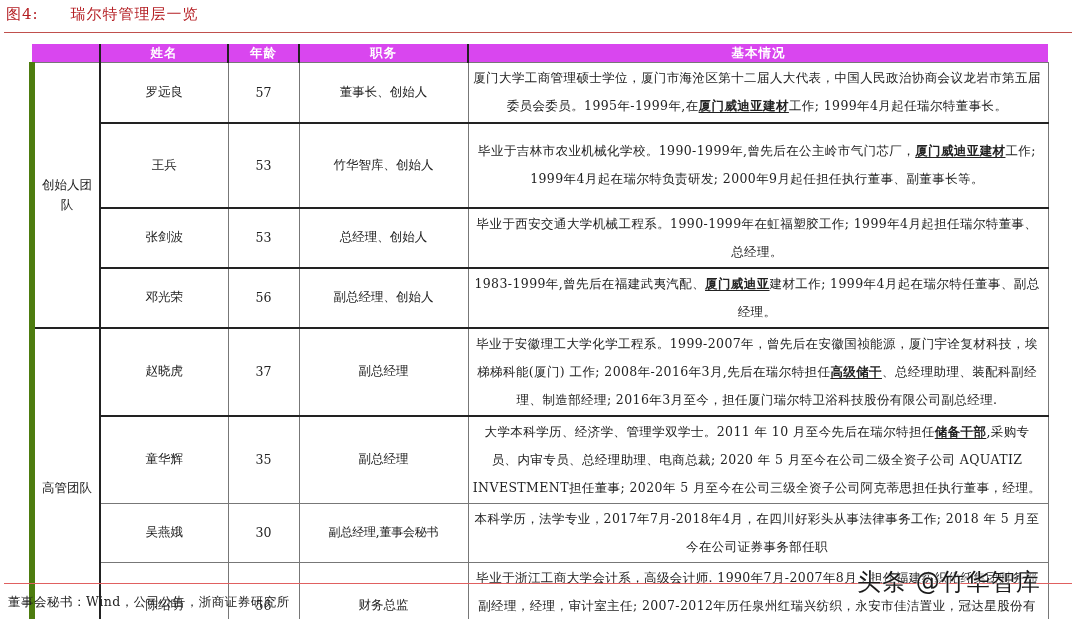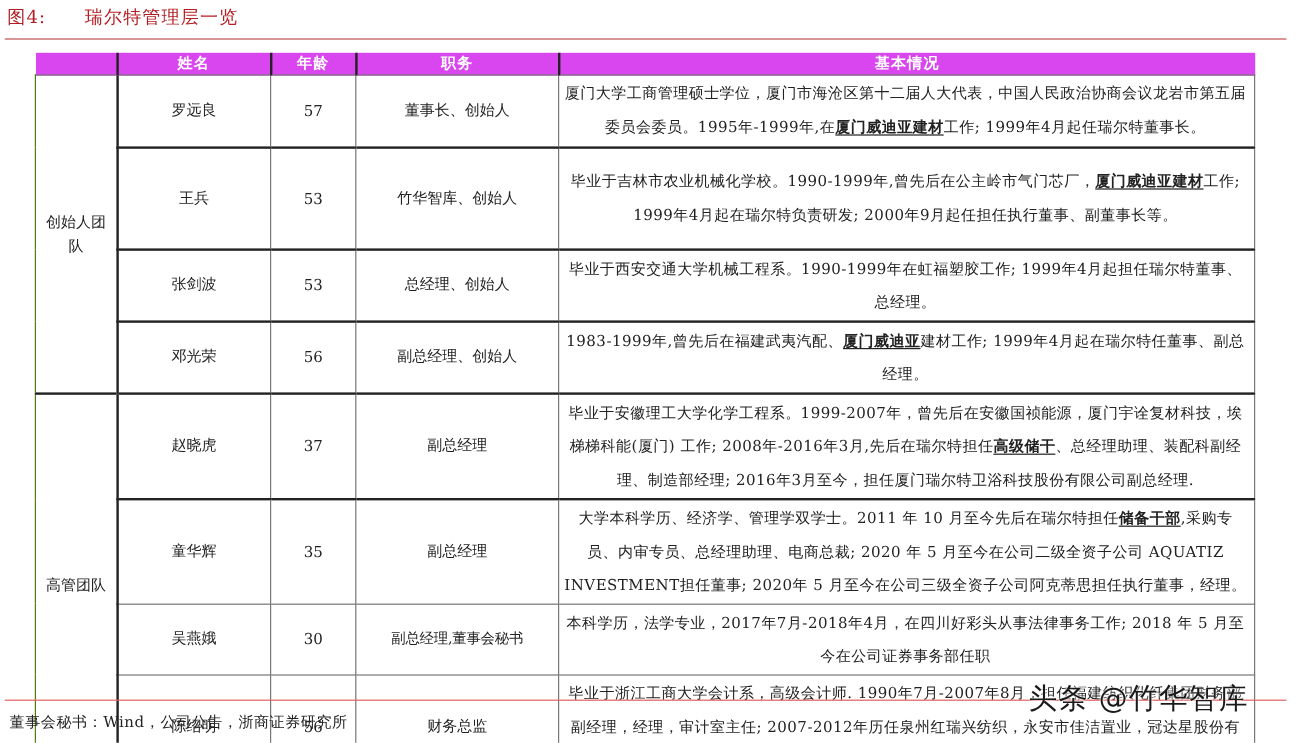--- a/index.html
+++ b/index.html
@@ -7,21 +7,21 @@
          font-family: "DejaVu Serif", "Liberation Serif", serif; color: #222; }
   .fig-title { position: absolute; left: 6px; top: 5px; font-size: 15px; color: #b41e23; letter-spacing: 1px;
                font-family: "DejaVu Serif", serif; }
   .fig-title .num { margin-right: 32px; }
   .rule-top { position: absolute; left: 4px; top: 32px; width: 1068px; height: 1px; background: #c0504d; }
   table.mgmt { position: absolute; left: 29px; top: 44px; border-collapse: collapse; table-layout: fixed; width: 1016px; }
   table.mgmt th { background: #d946ef; color: #fff; font-size: 12.5px; font-weight: bold; height: 18px; padding: 0;
                   border-left: 2px solid #222; text-align: center; letter-spacing: 1px; }
   table.mgmt th:first-child { border-left: none; }
   table.mgmt td { border: 1px solid #777; font-size: 12.5px; text-align: center; padding: 0; vertical-align: middle; }
-  table.mgmt td.group { border-left: 1px solid #4d7c0f; border-right: 2px solid #222; margin-top: 24px; }
+  table.mgmt td.group { border-left: 6px solid #4d7c0f; border-right: 2px solid #222; margin-top: 24px; }
   table.mgmt tr.thick td:not(.group) { border-top: 2px solid #222; }
   td.bio { text-align: left; padding: 1px 6px 1px 4px !important; line-height: 28px; font-size: 12.6px; letter-spacing: 0.4px; }
   td.bio u { font-weight: bold; text-decoration: underline; text-underline-offset: 2px; }
   .source { position: absolute; left: 8px; top: 594px; font-size: 12.5px; color: #222; letter-spacing: 0.5px; }
   .rule-bottom { position: absolute; left: 4px; top: 583px; width: 1068px; height: 1px; background: #e06060; }
   .watermark { position: absolute; left: 857px; top: 566px; font-size: 24px; color: #1a1a1a;
                font-family: "DejaVu Sans", sans-serif; text-shadow: 0 0 2px #fff, 0 0 2px #fff; letter-spacing: 1px; text-align: right; }
 </style>
 </head>
 <body>

